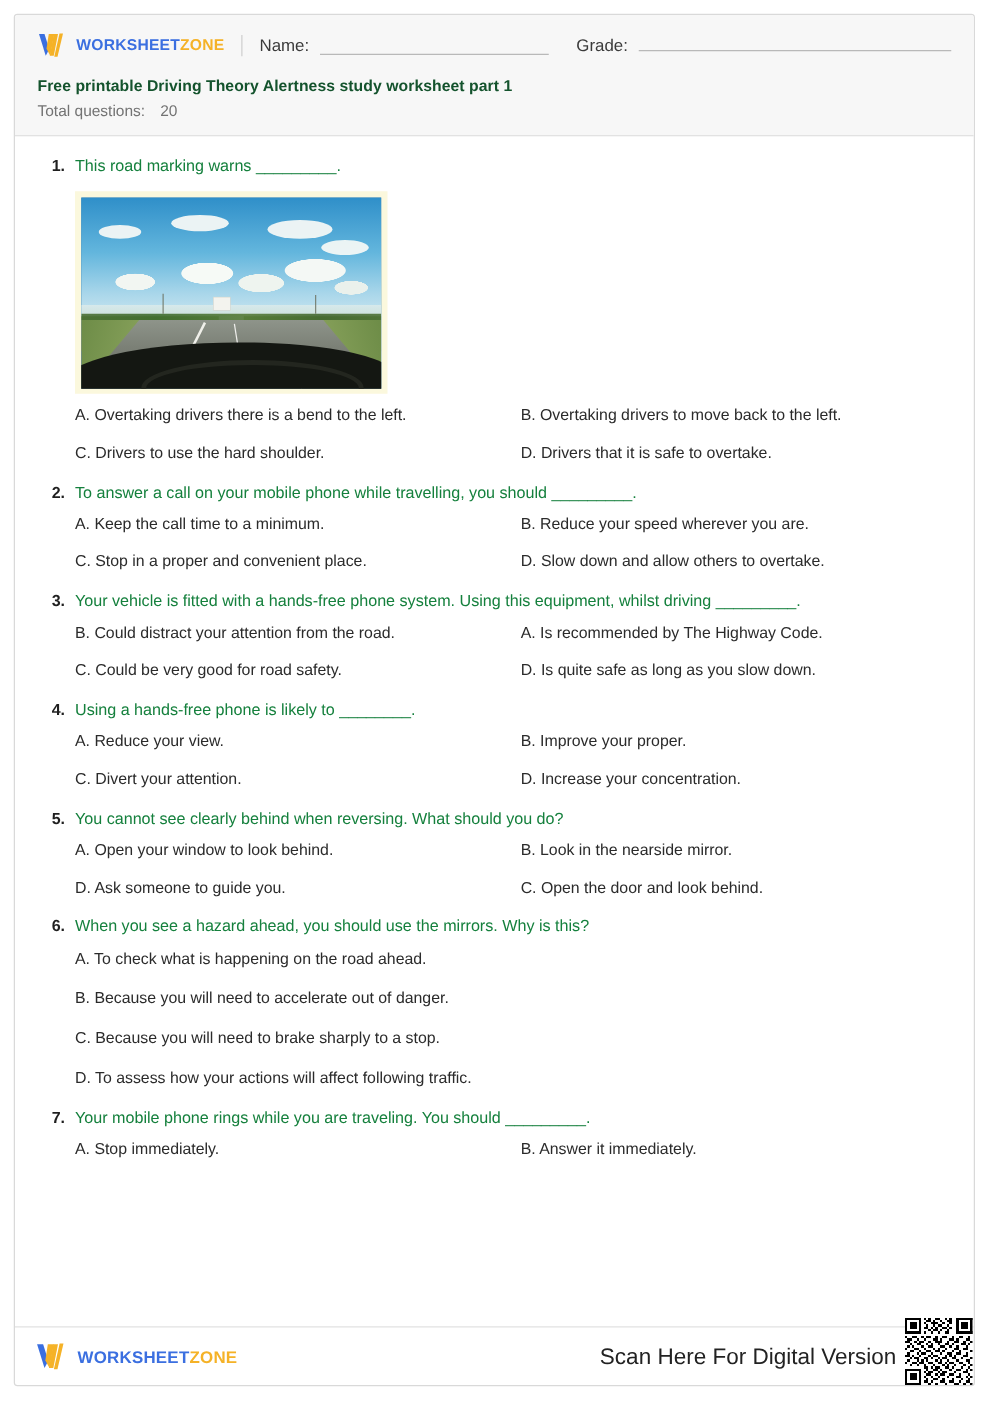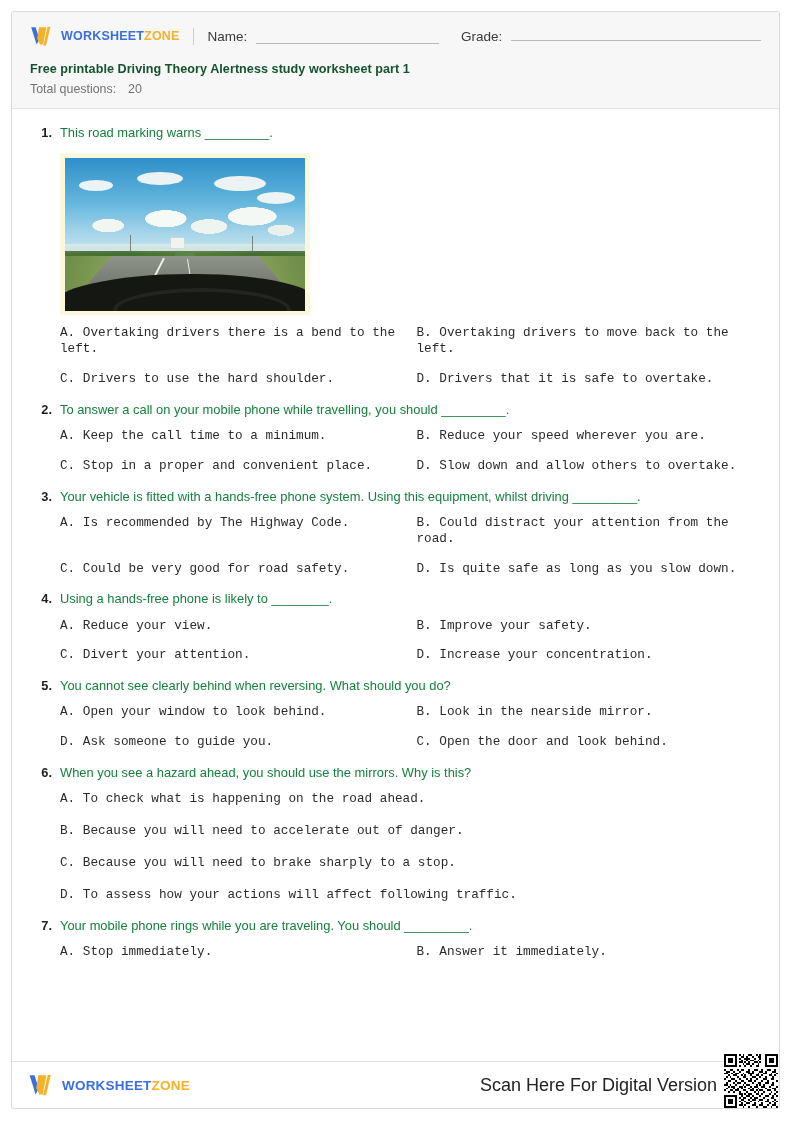--- a/index.html
+++ b/index.html
@@ -147,21 +147,20 @@
     column-gap: 12px;
   }
   .opts.single-col {
     grid-template-columns: 1fr;
     row-gap: 16px;
   }
   .opt {
     font-size: 12.7px;
     color: #2b2b2b;
     line-height: 1.25;
-    font-family: Liberation Mono, monospace;
   }
 
   
   .q-figure {
     margin: 12px 0 6px 30px;
   }
   .photo-frame {
     width: 250px;
     height: 162px;
     background: #fbf8dd;
@@ -459,35 +458,35 @@
         <div class="opt">D. Slow down and allow others to overtake.</div>
       </div>
     </div>
 
     <div class="q">
       <div class="q-head">
         <span class="q-num">3.</span>
         <span class="q-text">Your vehicle is fitted with a hands-free phone system. Using this equipment, whilst driving _________.</span>
       </div>
       <div class="opts">
+        <div class="opt">B. Could distract your attention from the road.</div>
         <div class="opt">A. Is recommended by The Highway Code.</div>
-        <div class="opt">B. Could distract your attention from the road.</div>
         <div class="opt">C. Could be very good for road safety.</div>
         <div class="opt">D. Is quite safe as long as you slow down.</div>
       </div>
     </div>
 
     <div class="q">
       <div class="q-head">
         <span class="q-num">4.</span>
         <span class="q-text">Using a hands-free phone is likely to ________.</span>
       </div>
       <div class="opts">
         <div class="opt">A. Reduce your view.</div>
-        <div class="opt">B. Improve your safety.</div>
+        <div class="opt">B. Improve your proper.</div>
         <div class="opt">C. Divert your attention.</div>
         <div class="opt">D. Increase your concentration.</div>
       </div>
     </div>
 
     <div class="q">
       <div class="q-head">
         <span class="q-num">5.</span>
         <span class="q-text">You cannot see clearly behind when reversing. What should you do?</span>
       </div>

